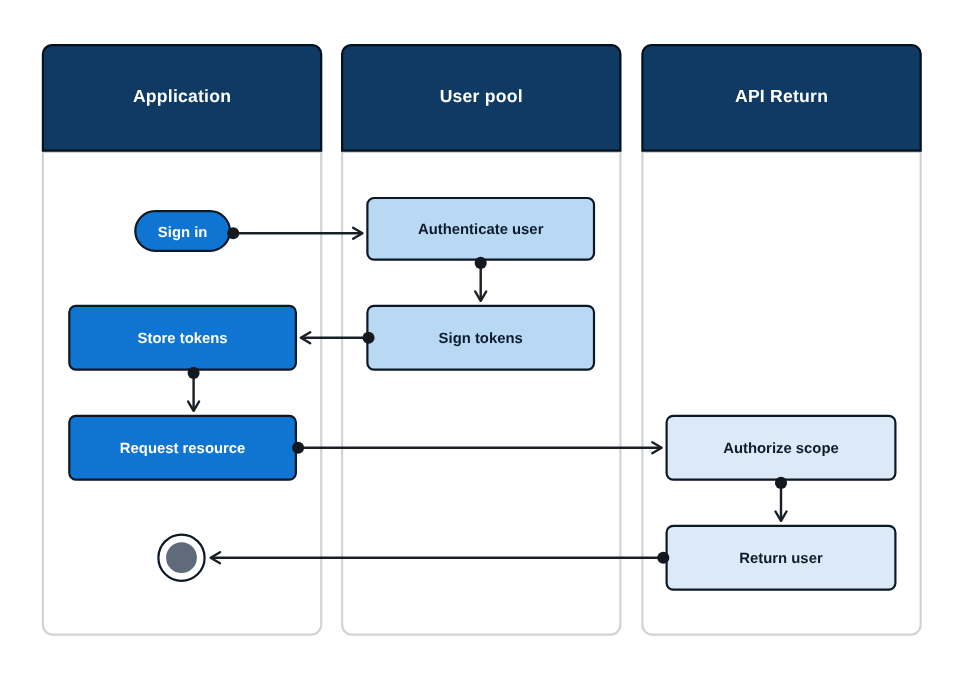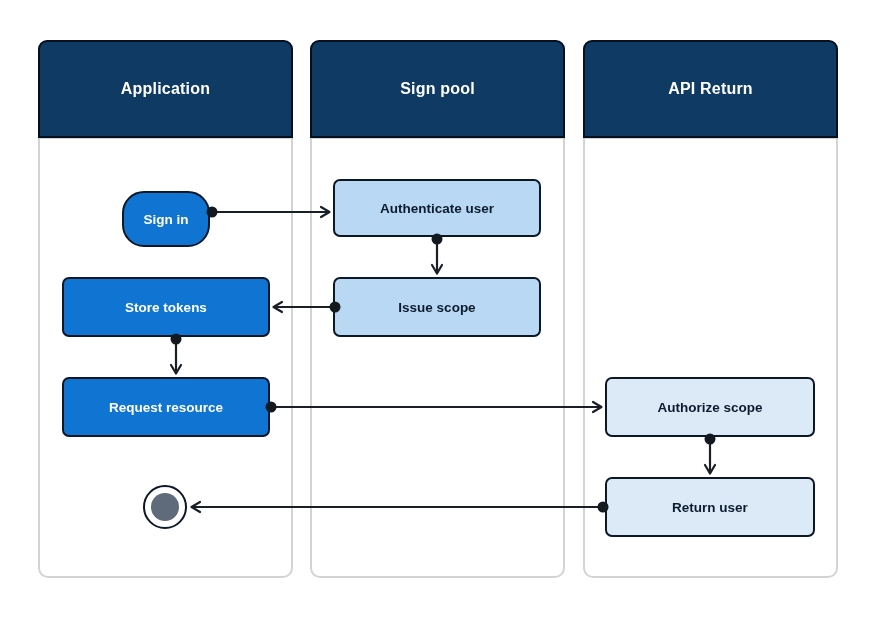--- a/index.html
+++ b/index.html
@@ -43,40 +43,40 @@
 <div class="canvas">
 
   <div class="lane-body" style="left:38px"></div>
   <div class="lane-body" style="left:310px"></div>
   <div class="lane-body" style="left:583px"></div>
 
   <div class="lane-header" style="left:38px">
     <span class="lane-title">Application</span>
   </div>
   <div class="lane-header" style="left:310px">
-    <span class="lane-title">Sign pool</span>
+    <span class="lane-title">User pool</span>
   </div>
   <div class="lane-header" style="left:583px">
     <span class="lane-title">API Return</span>
   </div>
 
-  <div class="node primary pill" style="left:122px; top:191px; width:88px; height:56px;">
+  <div class="node primary pill" style="left:122px; top:191px; width:88px; height:38px;">
     <span>Sign in</span>
   </div>
 
   <div class="node primary" style="left:62px; top:277px; width:208px; height:60px;">
     <span>Store tokens</span>
   </div>
 
   <div class="node secondary" style="left:333px; top:179px; width:208px; height:58px;">
     <span>Authenticate user</span>
   </div>
 
   <div class="node secondary" style="left:333px; top:277px; width:208px; height:60px;">
-    <span>Issue scope</span>
+    <span>Sign tokens</span>
   </div>
 
   <div class="node tertiary" style="left:605px; top:377px; width:210px; height:60px;">
     <span>Authorize scope</span>
   </div>
 
   <div class="node primary" style="left:62px; top:377px; width:208px; height:60px;">
     <span>Request resource</span>
   </div>
 

